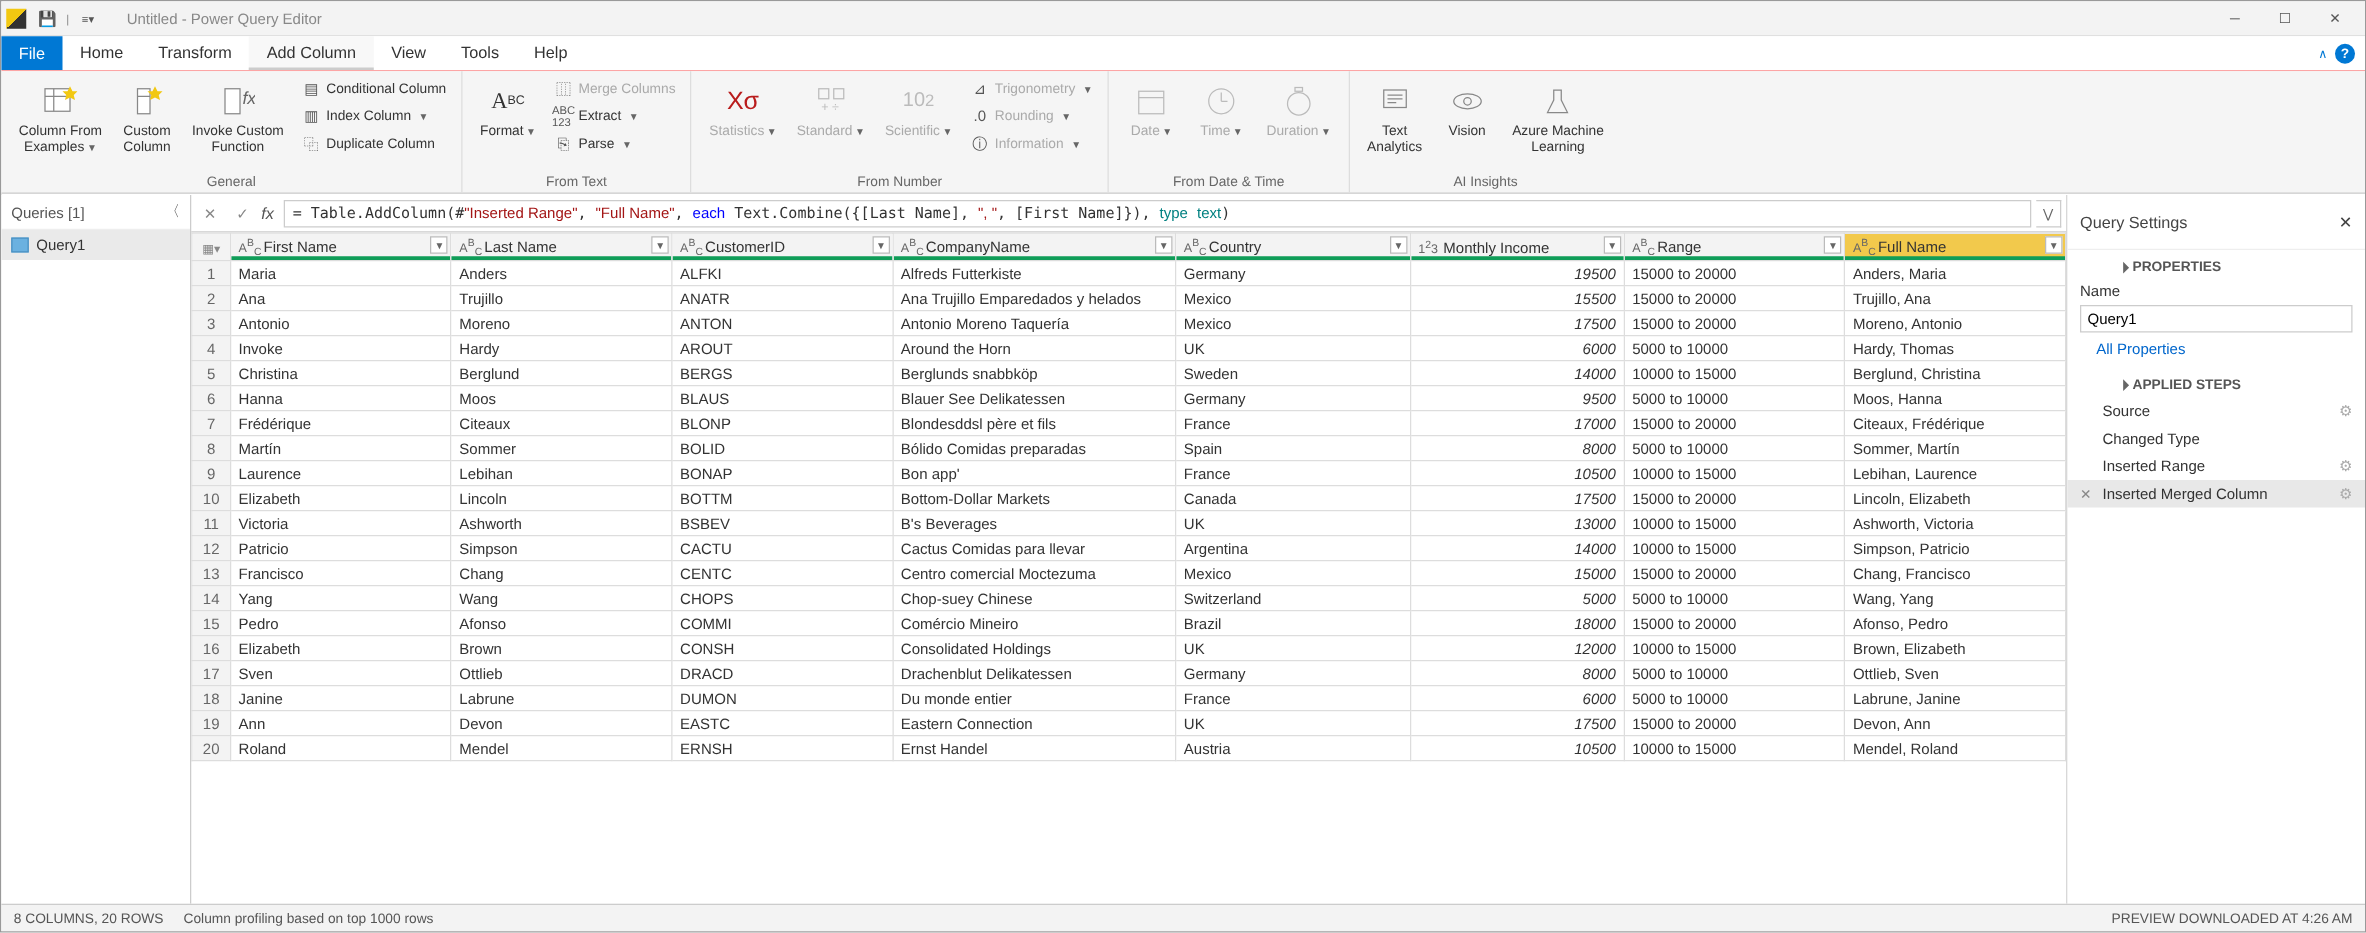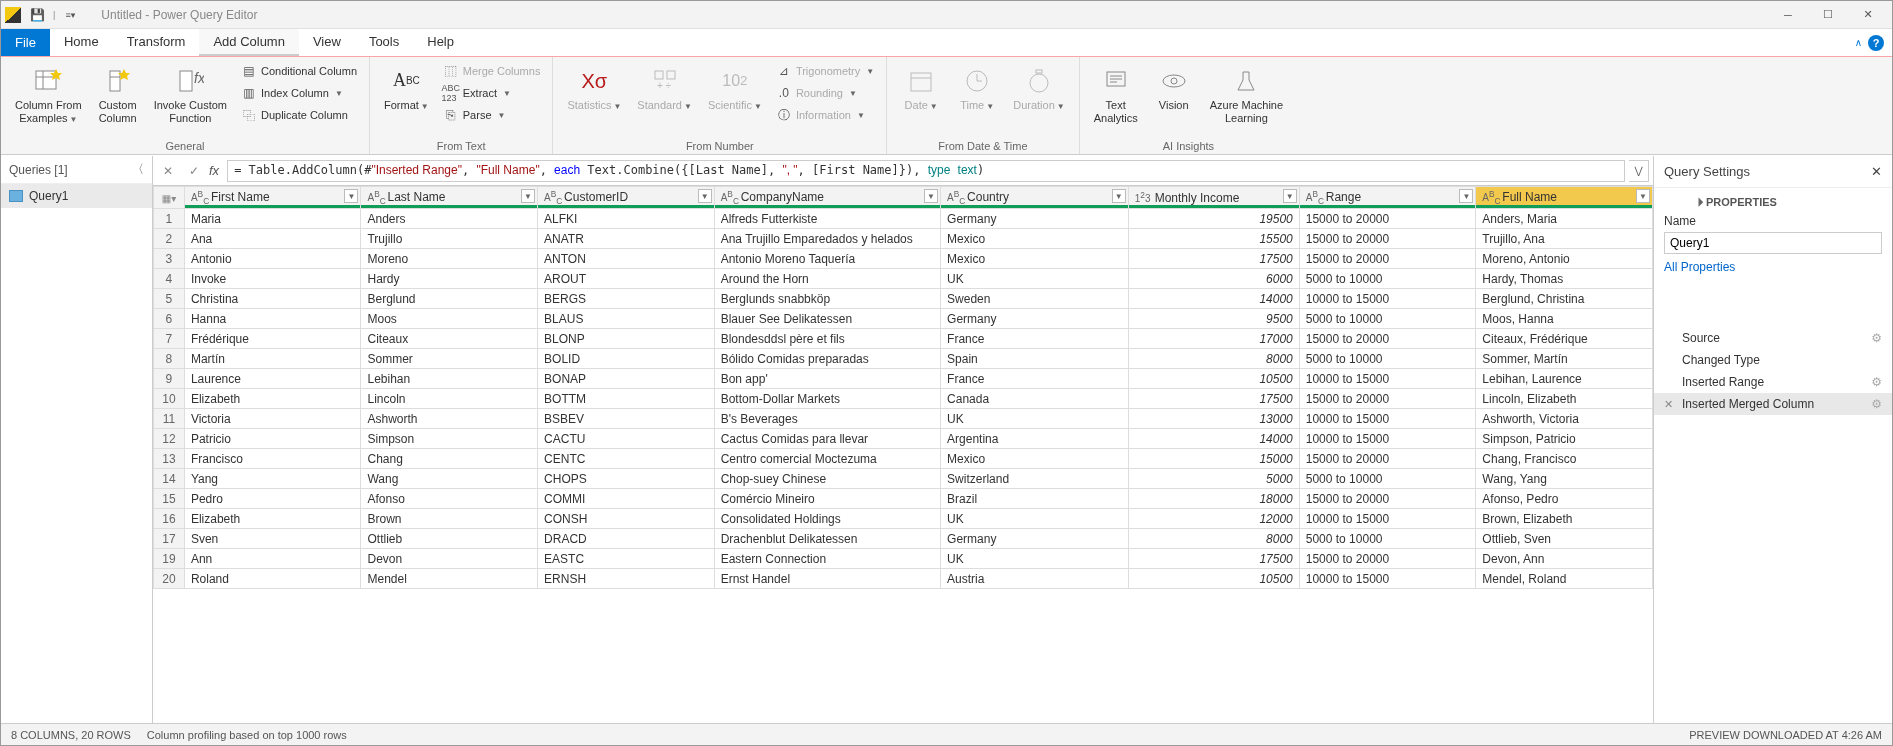--- a/index.html
+++ b/index.html
@@ -62,27 +62,27 @@
 .grid th .qual { height:3px; background:#0f9d58; position:absolute; left:0; right:0; bottom:0;}
 .grid th.corner { width:28px; background:#f3f3f3; text-align:center; color:#888;}
 .grid th .type-ico { display:inline-block; width:18px; font-size:10px; color:#666; margin-right:2px;}
 .grid th .filter { position:absolute; right:2px; top:2px; width:14px; height:14px; border:1px solid #bbb; background:#fff; font-size:8px; display:flex; align-items:center; justify-content:center; color:#666; cursor:pointer;}
 .grid td.rownum { background:#f3f3f3; text-align:center; color:#666; width:28px;}
 .grid td.num { text-align:right;}
 .grid th.merged { background:#f2c94c;}
 .grid td.fullname { }
 
 .settings-pane { width:238px; background:#fff; display:flex; flex-direction:column; padding:0;}
-.settings-pane .hdr { height:32px; display:flex; align-items:center; justify-content:space-between; padding:0 10px; border-bottom:1px solid #eee; font-size:13px; color:#444;}
+.settings-pane .hdr { height:44px; display:flex; align-items:center; justify-content:space-between; padding:0 10px; border-bottom:1px solid #eee; font-size:13px; color:#444;}
 .settings-pane .section-title { font-size:11px; color:#555; padding:8px 10px 4px 16px; font-weight:bold; position:relative;margin-left:36px;}
 .settings-pane .section-title::before { content:"◢"; position:absolute; left:4px; font-size:8px; color:#666; transform:rotate(-45deg) translateY(2px);}
 .settings-pane .name-label { padding:2px 10px; font-size:12px; color:#333;}
 .settings-pane .name-input { margin:2px 10px 6px 10px; border:1px solid #ccc; padding:3px 5px; font-size:12px; width:calc(100% - 20px);}
-.settings-pane .link { color:#0066cc; padding:0 10px 8px 10px; font-size:12px; cursor:pointer;}
-.settings-pane .steps { padding:0;margin-top:45px;}
+.settings-pane .link { color:#0066cc; padding:0 10px 8px 23px; font-size:12px; cursor:pointer;}
+.settings-pane .steps { padding:0;}
 .settings-pane .step { padding:4px 10px 4px 28px; font-size:12px; cursor:pointer; position:relative; display:flex; align-items:center; justify-content:space-between;}
 .settings-pane .step.sel { background:#e8e8e8;}
 .settings-pane .step .gear { color:#aaa; font-size:12px;}
 .settings-pane .step .x { position:absolute; left:10px; color:#888; font-size:11px;}
 
 
 .status { position:absolute; bottom:0; left:0; right:0; height:22px; background:#f3f3f3; border-top:1px solid #ccc; display:flex; align-items:center; padding:0 10px; font-size:11px; color:#555;}
 .status .right { margin-left:auto;}
 
 svg { display:block;}
@@ -531,20 +531,31 @@
               <td>Sven</td>
               <td>Ottlieb</td>
               <td>DRACD</td>
               <td>Drachenblut Delikatessen</td>
               <td>Germany</td>
               <td class="num" style="font-style: italic;">8000</td>
               <td>5000 to 10000</td>
               <td class="fullname">Ottlieb, Sven</td>
             </tr>
             <tr>
+              <td class="rownum">18</td>
+              <td>Janine</td>
+              <td>Labrune</td>
+              <td>DUMON</td>
+              <td>Du monde entier</td>
+              <td>France</td>
+              <td class="num" style="font-style: italic;">6000</td>
+              <td>5000 to 10000</td>
+              <td class="fullname">Labrune, Janine</td>
+            </tr>
+            <tr>
               <td class="rownum">19</td>
               <td>Ann</td>
               <td>Devon</td>
               <td>EASTC</td>
               <td>Eastern Connection</td>
               <td>UK</td>
               <td class="num" style="font-style: italic;">17500</td>
               <td>15000 to 20000</td>
               <td class="fullname">Devon, Ann</td>
             </tr>
@@ -566,20 +577,21 @@
 
   <div class="settings-pane">
     <div class="hdr">
       <span>Query Settings</span>
       <span style="cursor:pointer;">✕</span>
     </div>
     <div class="section-title">PROPERTIES</div>
     <div class="name-label">Name</div>
     <input class="name-input" value="Query1" style="">
     <div class="link">All Properties</div>
+    <div class="section-title">APPLIED STEPS</div>
     <div class="steps" id="steps-list">
         <div class="step">
           <span>Source</span>
           <span class="gear">⚙</span>
         </div>
         <div class="step">
           <span>Changed Type</span>
           <span></span>
         </div>
         <div class="step">

